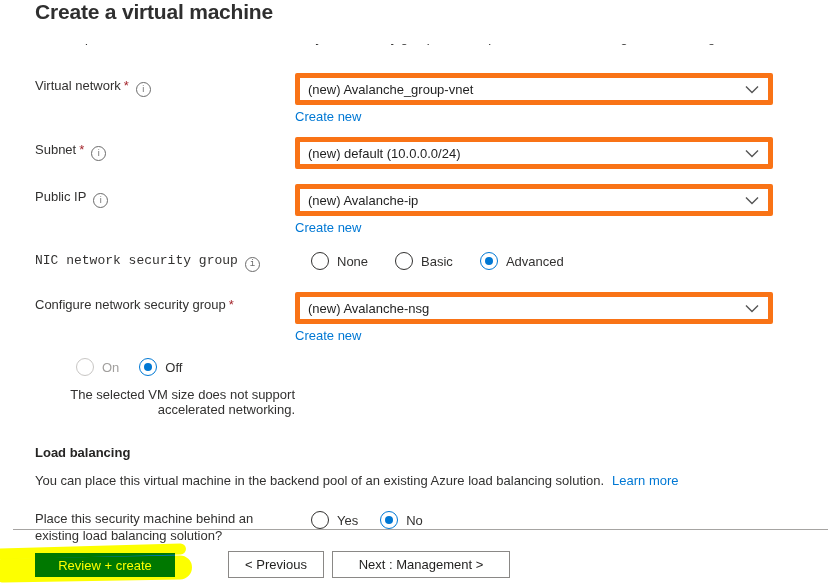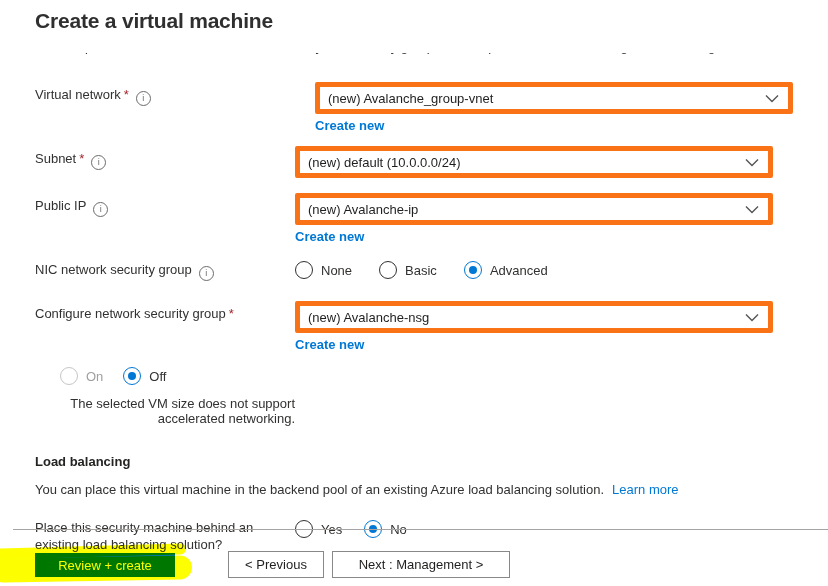--- a/index.html
+++ b/index.html
@@ -11,21 +11,20 @@
     color: #323130;
     overflow: hidden;
     position: relative;
   }
   .page { padding: 0 55px 0 35px; }
 
   .page-title {
     font-size: 21px;
     font-weight: 700;
     color: #2f2f2f;
-    padding-top: 9px;
     letter-spacing: -0.2px;
   }
 
   
   .clipped-line {
     position: relative;
     height: 6px;
     margin-top: 20px;
     overflow: hidden;
   }
@@ -76,24 +75,23 @@
   }
   .dd .chev { position: absolute; right: 9px; top: 7px; }
 
   .create-new {
     display: inline-block;
     margin-top: 4px;
     color: #0078d4;
     cursor: pointer;
     text-decoration: none;
     line-height: 15px;
-    font-weight: bold;
-  }
-
-  .radio-group { display: flex; align-items: flex-start; padding-top: 2px; }
+  }
+
+  .radio-group { display: flex; align-items: flex-start; padding-top: 2px; margin-left: 16px; }
   .radio { display: flex; align-items: center; margin-right: 27px; cursor: pointer; }
   .rdot {
     width: 18px; height: 18px;
     box-sizing: border-box;
     border: 1px solid #323130;
     border-radius: 50%;
     background: #fff;
     position: relative;
     flex: 0 0 auto;
   }
@@ -172,21 +170,21 @@
 <body>
 
 <div class="page">
 
   <div class="page-title">Create a virtual machine</div>
 
   <div class="clipped-line">
     <span>ports, inbound and outbound connectivity with security group rules, or place behind an existing load balancing solution.</span>
   </div>
 
-  <div class="row" style="margin-top: 23px; gap: 20px;">
+  <div class="row" style="margin-top: 23px;">
     <div class="lbl">
       <span>Virtual network</span><span class="req">*</span><span class="info-icon">i</span>
     </div>
     <div>
       <div class="dd">
         <span>(new) Avalanche_group-vnet</span>
         <svg class="chev" width="14" height="9" viewBox="0 0 14 9">
             <polyline points="1,1.5 7,7.5 13,1.5" fill="none" stroke="#555" stroke-width="1.4"></polyline>
           </svg>
       </div>
@@ -217,21 +215,21 @@
         <span>(new) Avalanche-ip</span>
         <svg class="chev" width="14" height="9" viewBox="0 0 14 9">
             <polyline points="1,1.5 7,7.5 13,1.5" fill="none" stroke="#555" stroke-width="1.4"></polyline>
           </svg>
       </div>
       <a class="create-new">Create new</a>
     </div>
   </div>
 
   <div class="row" style="margin-top: 15px;">
-    <div class="lbl" style="padding-top: 2px;">
+    <div class="lbl" style="padding-top: 2px; font-family: Liberation Mono, monospace;">
       <span>NIC network security group</span><span class="info-icon">i</span>
     </div>
     <div class="radio-group">
       <div class="radio">
         <span class="rdot"></span>
         <span class="rlabel">None</span>
       </div>
       <div class="radio">
         <span class="rdot"></span>
         <span class="rlabel">Basic</span>

